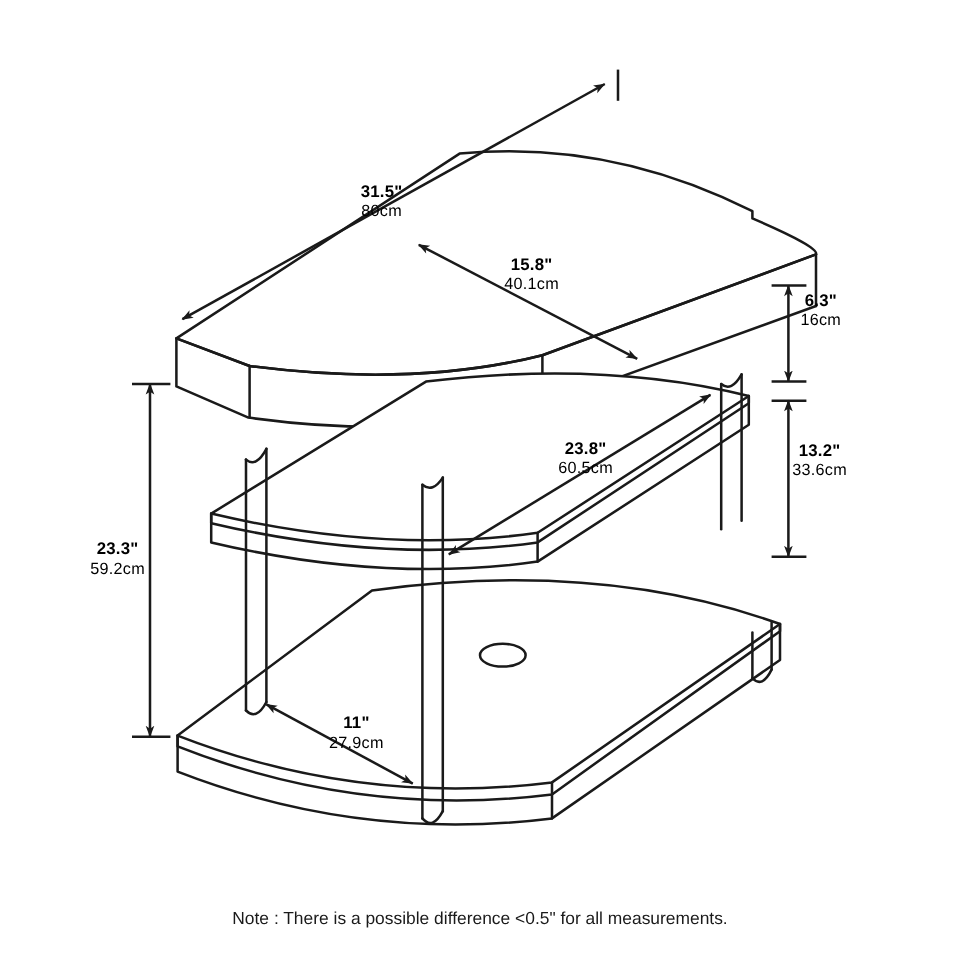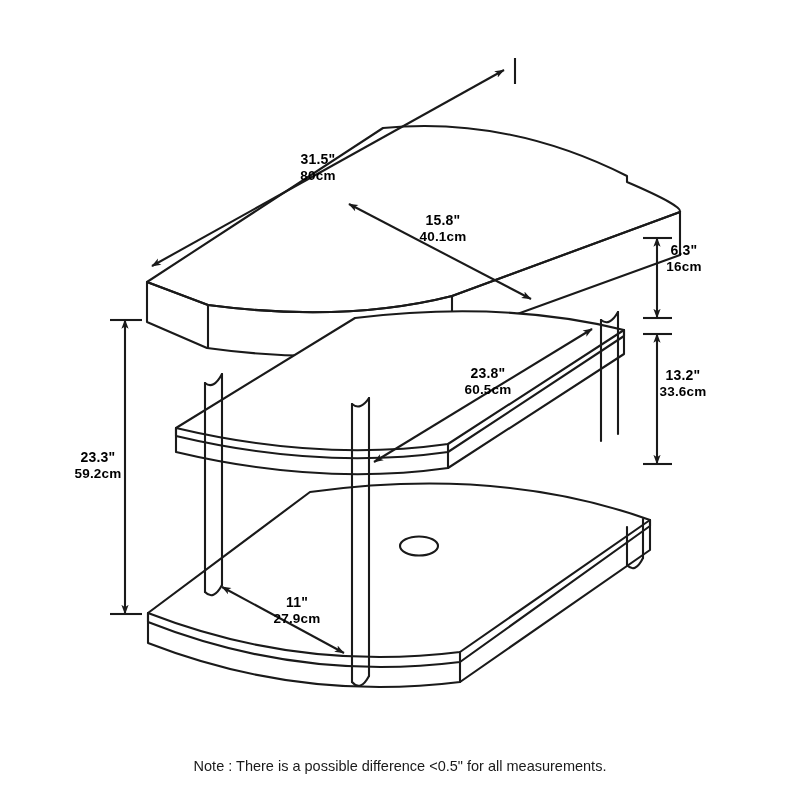--- a/index.html
+++ b/index.html
@@ -32,21 +32,21 @@
     text-align: center;
     line-height: 1.12;
     white-space: nowrap;
   }
   .dim-in {
     font-weight: bold;
     font-size: 14px;
     letter-spacing: 0.2px;
   }
   .dim-cm {
-    font-weight: bold;
+    font-weight: normal;
     font-size: 13.5px;
     letter-spacing: 0.2px;
   }
   .note {
     position: absolute;
     left: 0;
     top: 758px;
     width: 800px;
     text-align: center;
     font-size: 14.5px;

